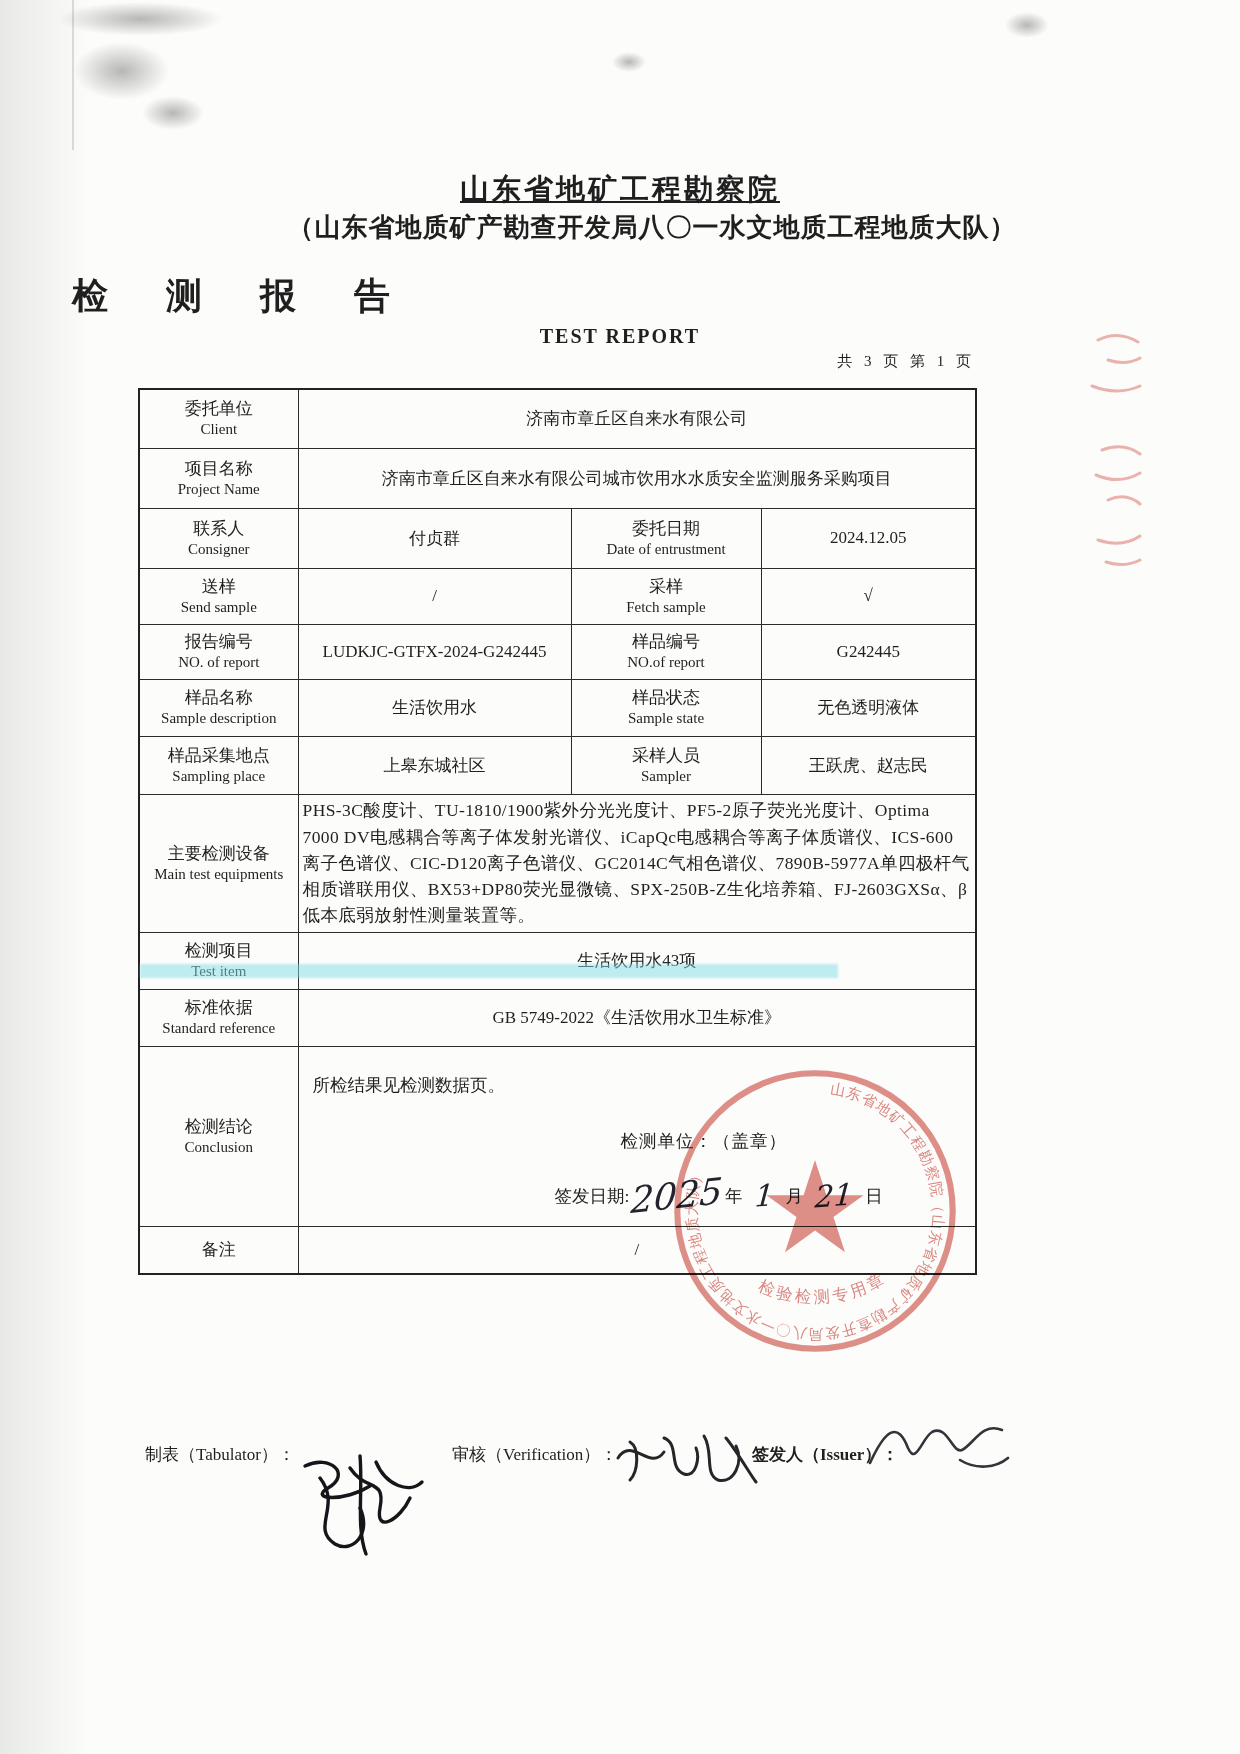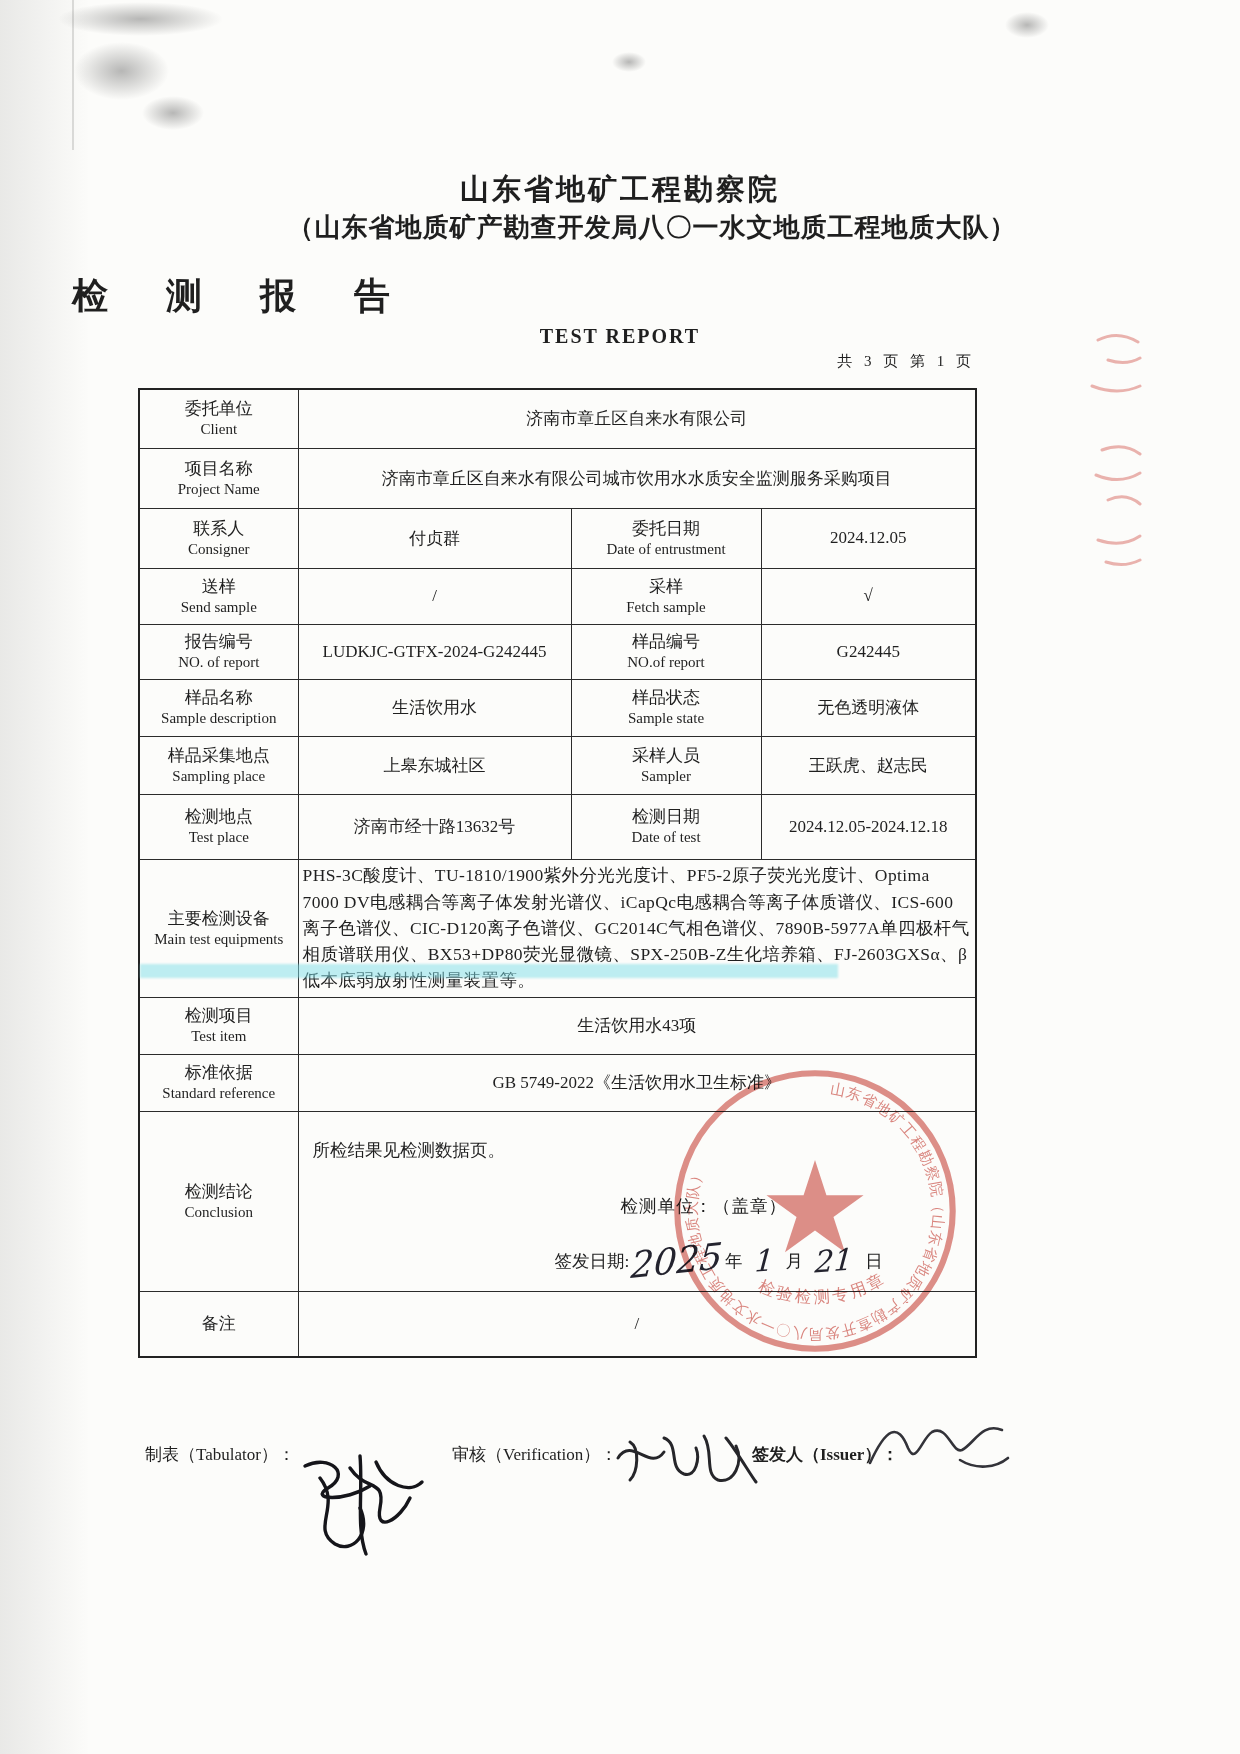--- a/index.html
+++ b/index.html
@@ -5,21 +5,21 @@
   html,body{margin:0;padding:0;background:#e8e8e6;}
   .page{position:relative;width:1240px;height:1754px;background:#fcfcfa;overflow:hidden;
         font-family:"Liberation Serif","DejaVu Serif",serif;color:#1f1f1f;}
   .edge-shade{position:absolute;left:0;top:0;width:90px;height:1754px;
         background:linear-gradient(90deg,rgba(60,60,60,.10),rgba(60,60,60,0));pointer-events:none;}
   .fold-line{position:absolute;left:72px;top:0;width:2px;height:150px;background:rgba(80,80,80,.18);}
   .smudge{position:absolute;border-radius:50%;
         background:radial-gradient(closest-side,rgba(70,70,70,.38),rgba(120,120,120,0));}
   
   .org-name{position:absolute;left:0;top:170px;width:1240px;text-align:center;
-        font-size:29px;font-weight:bold;letter-spacing:3px;}
+        font-size:29px;font-weight:bold;letter-spacing:3px;text-decoration:underline;}
   .org-subname{position:absolute;left:0;top:210px;width:1240px;text-align:center;
         font-size:26px;font-weight:bold;letter-spacing:1px;padding-left:32px;}
   .title-cn{position:absolute;left:14px;top:272px;width:1240px;
         font-size:36px;font-weight:bold;letter-spacing:58px;text-indent:58px;}
   .title-en{position:absolute;left:0;top:325px;width:1240px;text-align:center;
         font-size:20px;font-weight:bold;letter-spacing:2px;}
   .page-indicator{position:absolute;left:138px;top:352px;width:837px;text-align:right;
         font-size:15px;letter-spacing:4px;}
   
   table.report{position:absolute;left:138px;top:388px;width:837px;border-collapse:collapse;
@@ -27,21 +27,21 @@
   table.report td{border:1.6px solid #2b2b2b;vertical-align:middle;text-align:center;
         padding:2px 4px;overflow:hidden;}
   .lab-cn{font-size:17px;line-height:1.3;}
   .lab-en{font-size:15px;line-height:1.25;}
   .val{font-size:17px;}
   td.left-val{text-align:left;padding:6px 12px;}
   .equip-text{font-size:17.5px;line-height:1.5;text-align:left;letter-spacing:.4px;}
   .tiny{font-size:10.5px;line-height:1.4;letter-spacing:0;}
   tr.h59{height:59px;} tr.h60{height:60px;} tr.h56{height:56px;} tr.h55{height:55px;}
   tr.h57{height:57px;padding-left:8px;} tr.h58{height:58px;} tr.h72{height:72px;} tr.h65{height:65px;}
-  tr.h138{height:138px;} tr.h180{height:180px;} tr.h66{height:66px;padding-left:12px;}
+  tr.h138{height:138px;} tr.h180{height:180px;} tr.h66{height:48px;padding-left:12px;}
   td.conclusion-cell{position:relative;}
   .concl-result{position:absolute;left:14px;top:26px;font-size:17.5px;}
   .concl-unit{position:absolute;left:322px;top:82px;font-size:17.5px;letter-spacing:1px;}
   .concl-date{position:absolute;left:256px;top:122px;font-size:17.5px;white-space:nowrap;}
   .hw{font-family:"DejaVu Serif",serif;font-style:italic;color:#23232e;display:inline-block;}
   .hw-year{font-size:36px;transform:rotate(-6deg) skewX(-10deg);margin:0 -4px 0 2px;position:relative;top:6px;}
   .hw-num{font-size:30px;transform:rotate(-4deg) skewX(-8deg);margin:0 6px;position:relative;top:4px;}
   .date-unit{margin:0 6px;}
   
   .highlight-streak{position:absolute;left:140px;top:964px;width:698px;height:14px;
@@ -157,32 +157,20 @@
       </td>
       <td class="val">上皋东城社区</td>
       <td>
         <div class="lab-cn">采样人员</div>
         <div class="lab-en">Sampler</div>
       </td>
       <td class="val">王跃虎、赵志民</td>
     </tr>
 
 
-    <tr class="h65">
-      <td>
-        <div class="lab-cn">检测地点</div>
-        <div class="lab-en">Test place</div>
-      </td>
-      <td class="val">济南市经十路13632号</td>
-      <td>
-        <div class="lab-cn">检测日期</div>
-        <div class="lab-en">Date of test</div>
-      </td>
-      <td class="val">2024.12.05-2024.12.18</td>
-    </tr>
 
     <tr class="h138">
       <td>
         <div class="lab-cn">主要检测设备</div>
         <div class="lab-en">Main test equipments</div>
       </td>
       <td colspan="3" class="left-val">
         <div class="equip-text">PHS-3C酸度计、TU-1810/1900紫外分光光度计、PF5-2原子荧光光度计、Optima 7000 DV电感耦合等离子体发射光谱仪、iCapQc电感耦合等离子体质谱仪、ICS-600离子色谱仪、CIC-D120离子色谱仪、GC2014C气相色谱仪、7890B-5977A单四极杆气相质谱联用仪、BX53+DP80荧光显微镜、SPX-250B-Z生化培养箱、FJ-2603GXSα、β低本底弱放射性测量装置等。</div>
       </td>
     </tr>

